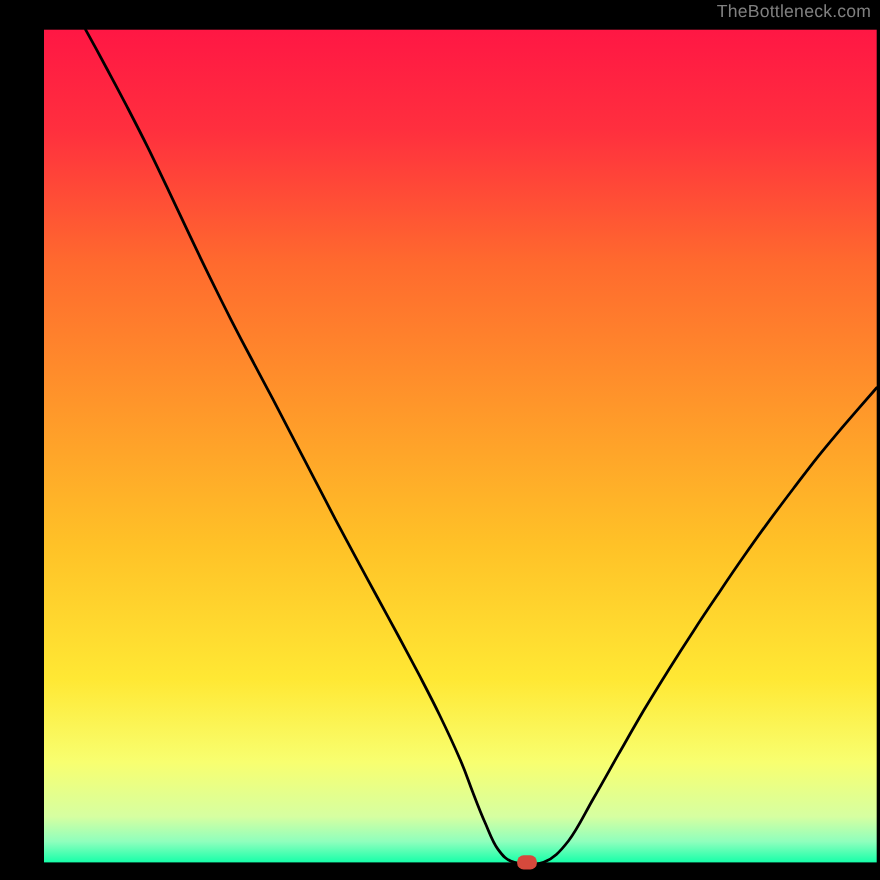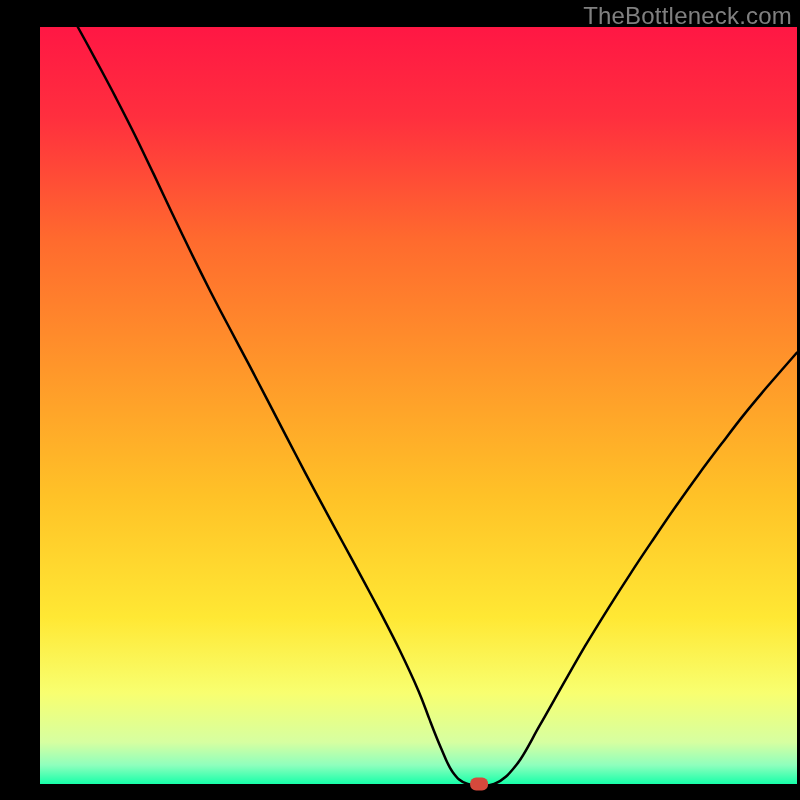--- a/index.html
+++ b/index.html
@@ -14,21 +14,21 @@
   .chart-wrap {
     position: relative;
     width: 800px;
     height: 800px;
   }
   .watermark {
     position: absolute;
     top: 2px;
     right: 8px;
     color: #808080;
-    font-size: 24px;
+    font-size: 16px;
     font-weight: 500;
     letter-spacing: 0.2px;
     z-index: 5;
   }
   svg.plot {
     position: absolute;
     top: 0;
     left: 0;
   }
   .curve {

